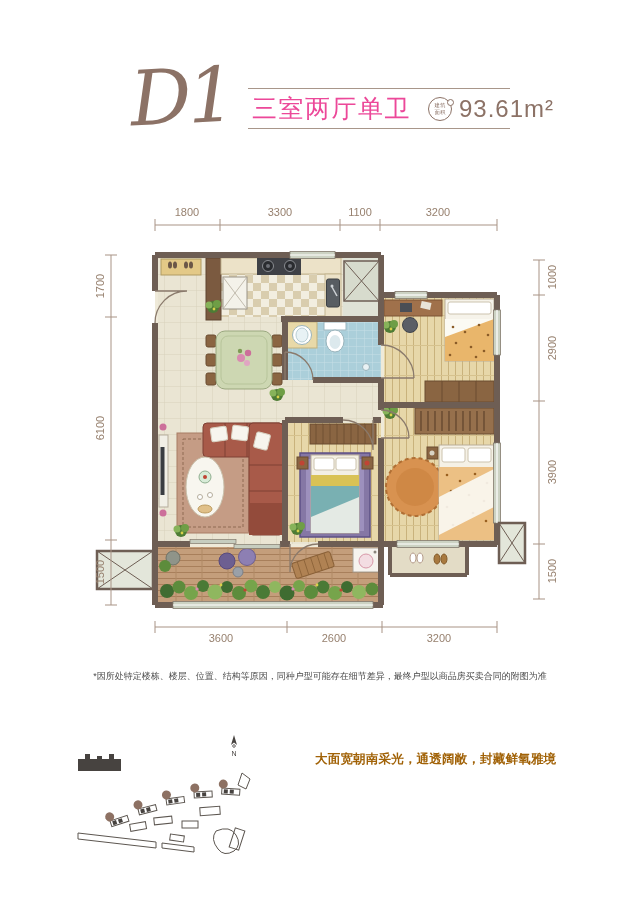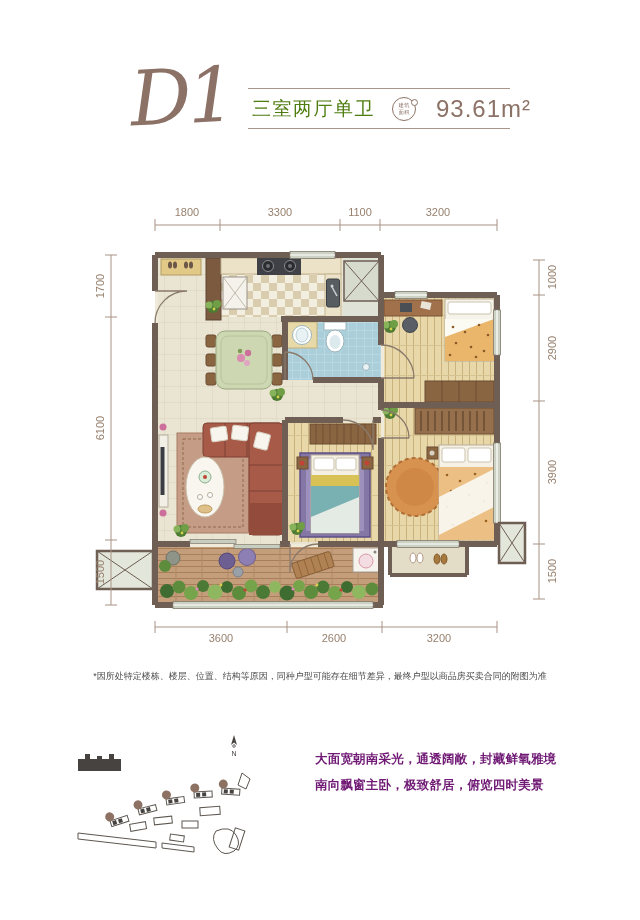--- a/index.html
+++ b/index.html
@@ -13,50 +13,50 @@
     font-family:"DejaVu Serif", serif;font-style:italic;font-weight:400;
     font-size:76px;line-height:78px;color:#8c7266;transform:rotate(-3deg);
     letter-spacing:-4px;text-align:center;
   }
   .header-block{
     position:absolute;left:248px;top:88px;width:262px;height:39px;
     border-top:1px solid #a8968a;border-bottom:1px solid #a8968a;
     display:flex;align-items:center;
   }
   .layout-type{
-    font-size:19px;color:#4d7c0f;letter-spacing:1.5px;font-weight:500;
+    font-size:25px;color:#ec4899;letter-spacing:1.5px;font-weight:500;
     padding-left:4px;white-space:nowrap;
   }
   .hdr-divider{width:1px;height:27px;background:#a8968a;margin:0 8px 0 9px;}
   .area-badge{
     width:22px;height:22px;border:1px solid #8c7266;border-radius:50%;
     display:flex;flex-direction:column;align-items:center;justify-content:center;
     color:#8c7266;flex:none;position:relative;
   }
   .area-badge span{font-size:6px;line-height:7px;letter-spacing:0;transform:scale(.9);}
   .area-badge::after{
     content:"";position:absolute;right:-3px;top:1px;width:5px;height:5px;
     border:1px solid #8c7266;border-radius:50%;background:#fff;
   }
   .area-value{
     font-size:24px;color:#8c7266;font-weight:500;letter-spacing:1px;
-    margin-left:20px;white-space:nowrap;
+    margin-left:7px;white-space:nowrap;
   }
   
   .plan-svg{position:absolute;left:85px;top:195px;}
   
   .disclaimer{
     position:absolute;left:0;right:0;top:662px;text-align:center;
     font-size:9px;color:#4a4a4a;letter-spacing:0;margin:8px;
   }
   
   .site-svg{position:absolute;left:66px;top:733px;}
   .description{position:absolute;left:315px;top:747px;width:238px;}
   .description p{
-    margin:0;font-size:12.5px;line-height:25.5px;color:#701a75;
+    margin:0;font-size:12.5px;line-height:25.5px;color:#a16207;
     font-weight:600;letter-spacing:0.2px;white-space:nowrap;
   }
 </style>
 </head>
 <body>
 
 <div class="plan-code">D1</div>
 
 <div class="header-block">
   <div class="layout-type">三室两厅单卫</div>
@@ -441,14 +441,13 @@
   </g>
   <g>
     <path d="M168,2 L171,12 L168,9.5 L165,12 Z" fill="#474340"></path>
     <circle cx="168" cy="13" r="1.3" fill="none" stroke="#474340" stroke-width="0.8"></circle>
     <text x="168" y="23" font-family="Liberation Sans, sans-serif" font-size="7" fill="#474340" text-anchor="middle">N</text>
   </g>
 </svg>
 
 <div class="description">
   <p>大面宽朝南采光，通透阔敞，封藏鲜氧雅境</p>
-  <p>南向飘窗主卧，极致舒居，俯览四时美景</p>
 </div>
 
 </body></html>

